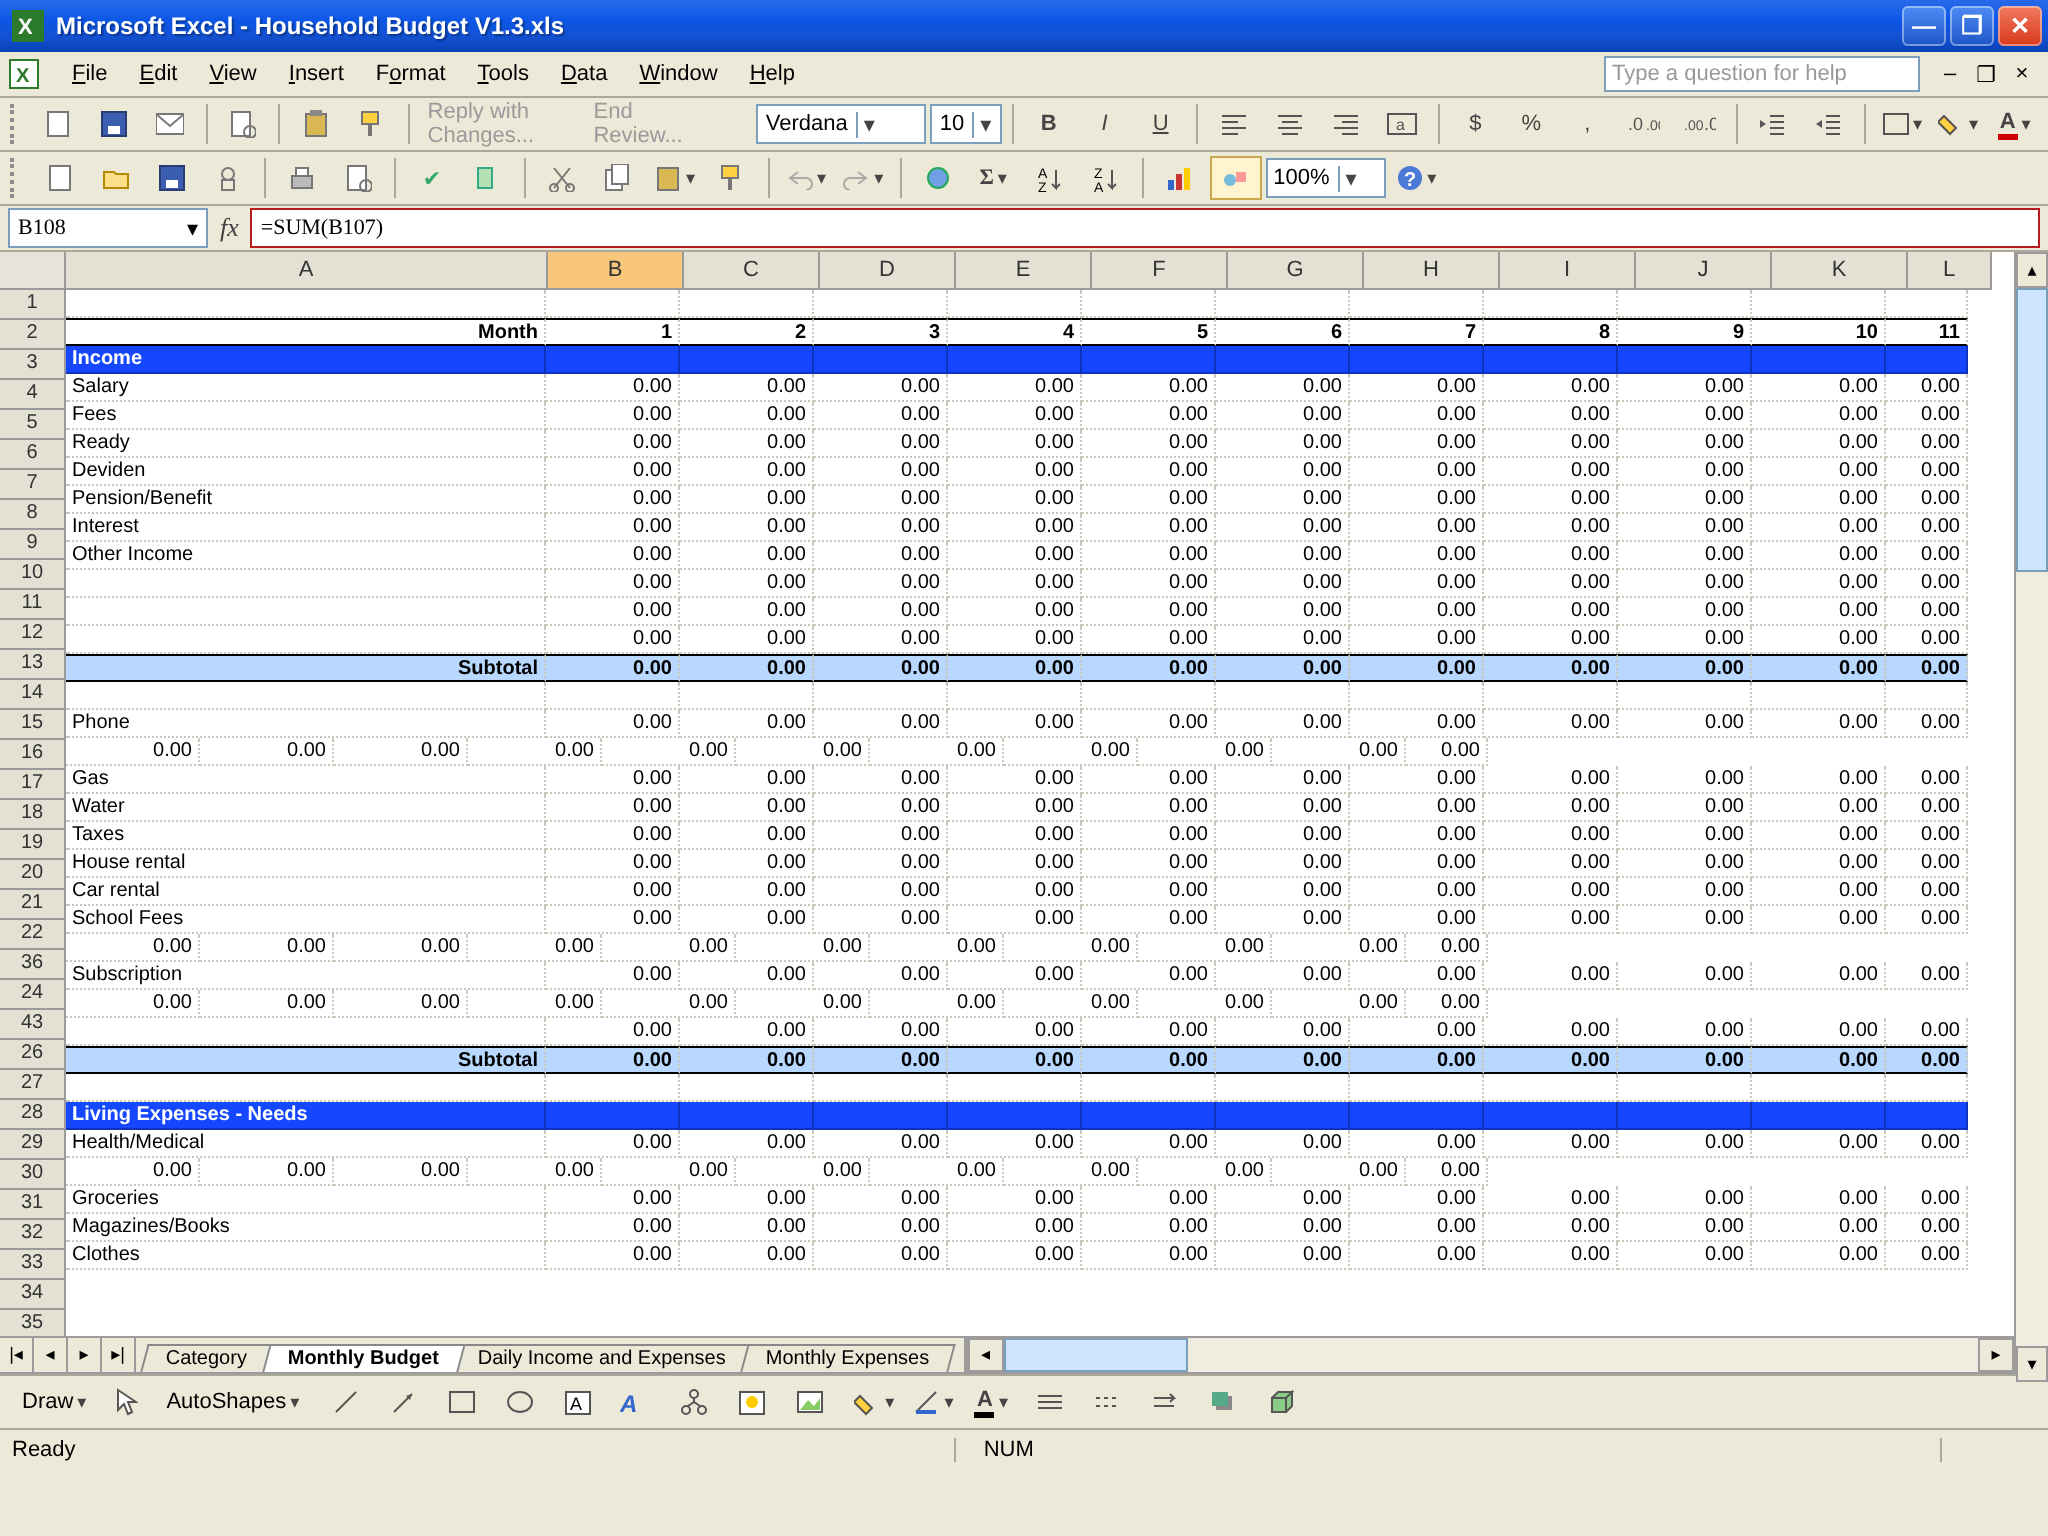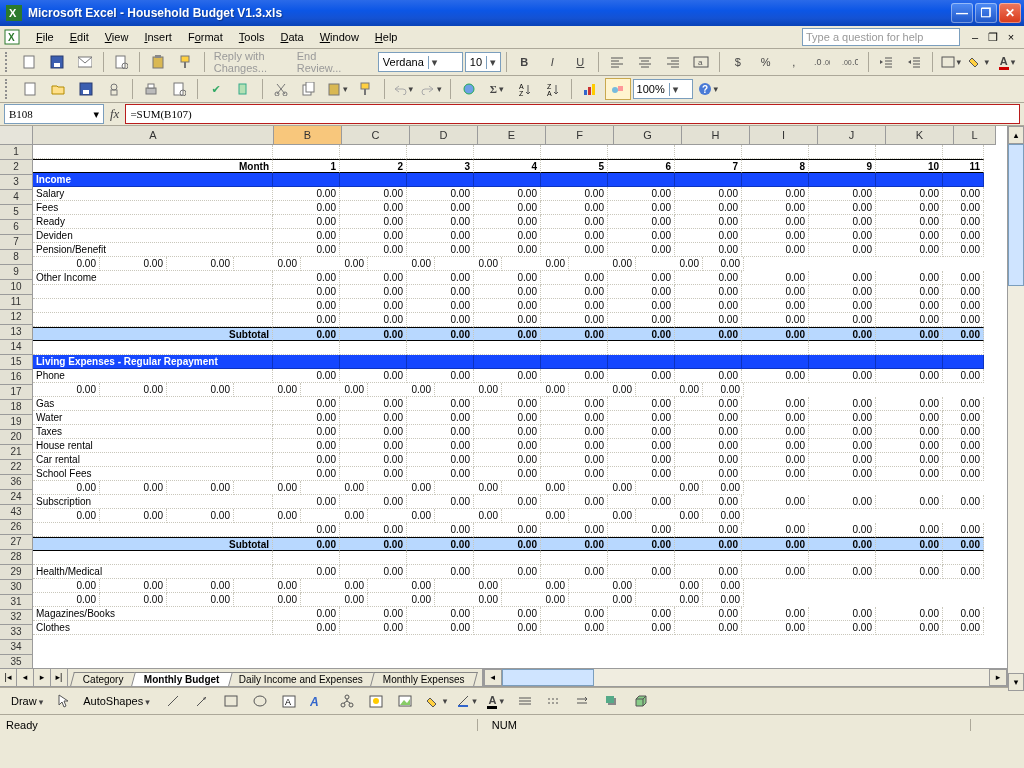--- a/index.html
+++ b/index.html
@@ -641,20 +641,21 @@
               <div class="cell " style="width: 67px;">0.00</div>
               <div class="cell " style="width: 67px;">0.00</div>
               <div class="cell " style="width: 67px;">0.00</div>
               <div class="cell " style="width: 67px;">0.00</div>
               <div class="cell " style="width: 67px;">0.00</div>
               <div class="cell " style="width: 67px;">0.00</div>
               <div class="cell " style="width: 67px;">0.00</div>
               <div class="cell " style="width: 41px;">0.00</div>
             </div>
             <div class="row ">
+              <div class="cell left" style="width: 240px;">Interest</div>
               <div class="cell " style="width: 67px;">0.00</div>
               <div class="cell " style="width: 67px;">0.00</div>
               <div class="cell " style="width: 67px;">0.00</div>
               <div class="cell " style="width: 67px;">0.00</div>
               <div class="cell " style="width: 67px;">0.00</div>
               <div class="cell " style="width: 67px;">0.00</div>
               <div class="cell " style="width: 67px;">0.00</div>
               <div class="cell " style="width: 67px;">0.00</div>
               <div class="cell " style="width: 67px;">0.00</div>
               <div class="cell " style="width: 67px;">0.00</div>
@@ -737,34 +738,20 @@
               <div class="cell " style="width: 67px;"></div>
               <div class="cell " style="width: 67px;"></div>
               <div class="cell " style="width: 67px;"></div>
               <div class="cell " style="width: 67px;"></div>
               <div class="cell " style="width: 67px;"></div>
               <div class="cell " style="width: 67px;"></div>
               <div class="cell " style="width: 67px;"></div>
               <div class="cell " style="width: 67px;"></div>
               <div class="cell " style="width: 41px;"></div>
             </div>
-            <div class="row section">
-              <div class="cell left" style="width: 240px;">Living Expenses - Regular Repayment</div>
-              <div class="cell " style="width: 67px;"></div>
-              <div class="cell " style="width: 67px;"></div>
-              <div class="cell " style="width: 67px;"></div>
-              <div class="cell " style="width: 67px;"></div>
-              <div class="cell " style="width: 67px;"></div>
-              <div class="cell " style="width: 67px;"></div>
-              <div class="cell " style="width: 67px;"></div>
-              <div class="cell " style="width: 67px;"></div>
-              <div class="cell " style="width: 67px;"></div>
-              <div class="cell " style="width: 67px;"></div>
-              <div class="cell " style="width: 41px;"></div>
-            </div>
             <div class="row ">
               <div class="cell left" style="width: 240px;">Phone</div>
               <div class="cell " style="width: 67px;">0.00</div>
               <div class="cell " style="width: 67px;">0.00</div>
               <div class="cell " style="width: 67px;">0.00</div>
               <div class="cell " style="width: 67px;">0.00</div>
               <div class="cell " style="width: 67px;">0.00</div>
               <div class="cell " style="width: 67px;">0.00</div>
               <div class="cell " style="width: 67px;">0.00</div>
               <div class="cell " style="width: 67px;">0.00</div>
@@ -944,20 +931,34 @@
               <div class="cell " style="width: 67px;"></div>
               <div class="cell " style="width: 67px;"></div>
               <div class="cell " style="width: 67px;"></div>
               <div class="cell " style="width: 67px;"></div>
               <div class="cell " style="width: 67px;"></div>
               <div class="cell " style="width: 67px;"></div>
               <div class="cell " style="width: 67px;"></div>
               <div class="cell " style="width: 67px;"></div>
               <div class="cell " style="width: 41px;"></div>
             </div>
+            <div class="row section">
+              <div class="cell left" style="width: 240px;">Living Expenses - Needs</div>
+              <div class="cell " style="width: 67px;"></div>
+              <div class="cell " style="width: 67px;"></div>
+              <div class="cell " style="width: 67px;"></div>
+              <div class="cell " style="width: 67px;"></div>
+              <div class="cell " style="width: 67px;"></div>
+              <div class="cell " style="width: 67px;"></div>
+              <div class="cell " style="width: 67px;"></div>
+              <div class="cell " style="width: 67px;"></div>
+              <div class="cell " style="width: 67px;"></div>
+              <div class="cell " style="width: 67px;"></div>
+              <div class="cell " style="width: 41px;"></div>
+            </div>
             <div class="row ">
               <div class="cell left" style="width: 240px;">Health/Medical</div>
               <div class="cell " style="width: 67px;">0.00</div>
               <div class="cell " style="width: 67px;">0.00</div>
               <div class="cell " style="width: 67px;">0.00</div>
               <div class="cell " style="width: 67px;">0.00</div>
               <div class="cell " style="width: 67px;">0.00</div>
               <div class="cell " style="width: 67px;">0.00</div>
               <div class="cell " style="width: 67px;">0.00</div>
               <div class="cell " style="width: 67px;">0.00</div>
@@ -972,20 +973,21 @@
               <div class="cell " style="width: 67px;">0.00</div>
               <div class="cell " style="width: 67px;">0.00</div>
               <div class="cell " style="width: 67px;">0.00</div>
               <div class="cell " style="width: 67px;">0.00</div>
               <div class="cell " style="width: 67px;">0.00</div>
               <div class="cell " style="width: 67px;">0.00</div>
               <div class="cell " style="width: 67px;">0.00</div>
               <div class="cell " style="width: 41px;">0.00</div>
             </div>
             <div class="row ">
+              <div class="cell left" style="width: 240px;">Groceries</div>
               <div class="cell " style="width: 67px;">0.00</div>
               <div class="cell " style="width: 67px;">0.00</div>
               <div class="cell " style="width: 67px;">0.00</div>
               <div class="cell " style="width: 67px;">0.00</div>
               <div class="cell " style="width: 67px;">0.00</div>
               <div class="cell " style="width: 67px;">0.00</div>
               <div class="cell " style="width: 67px;">0.00</div>
               <div class="cell " style="width: 67px;">0.00</div>
               <div class="cell " style="width: 67px;">0.00</div>
               <div class="cell " style="width: 67px;">0.00</div>

